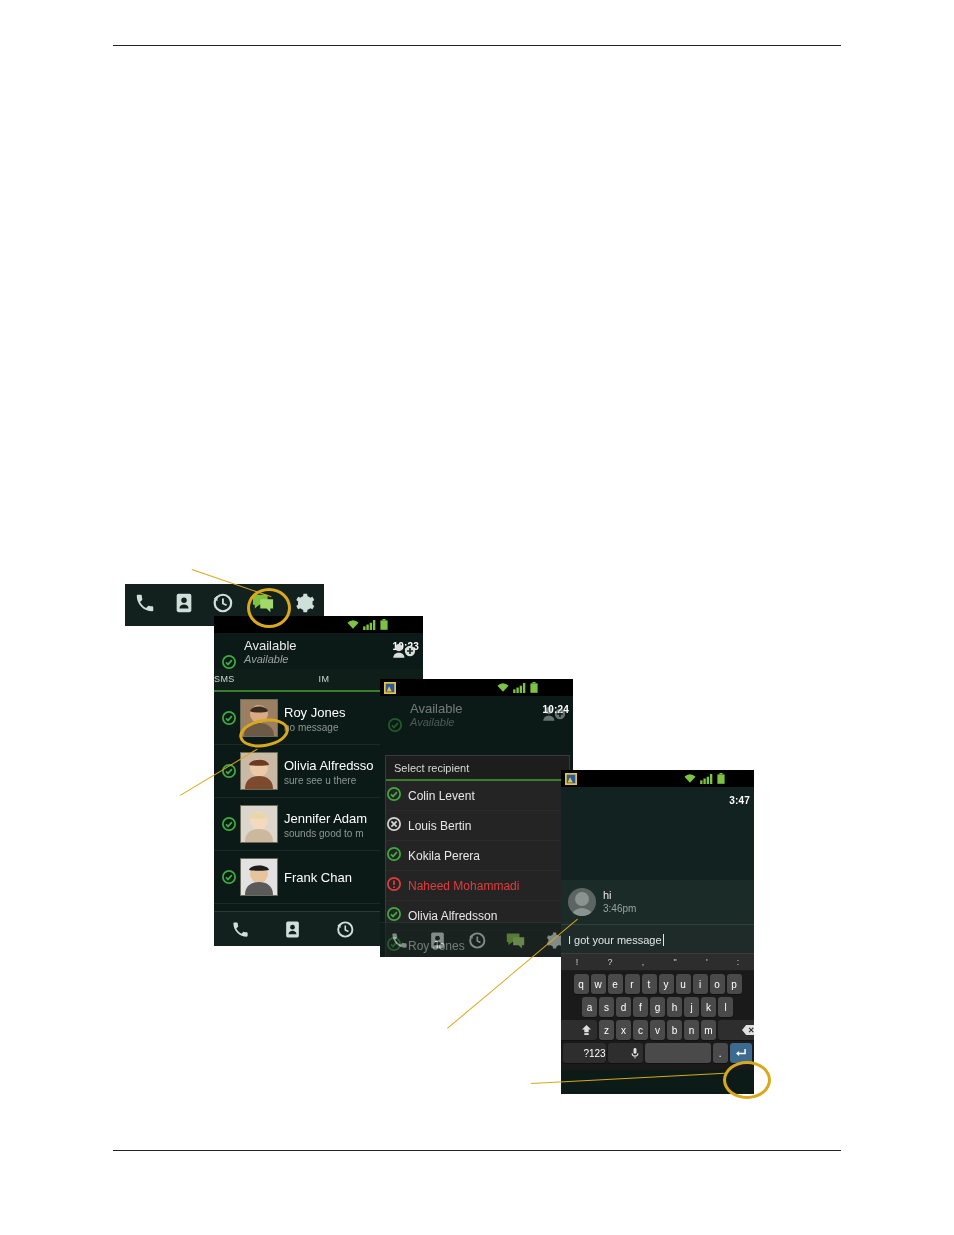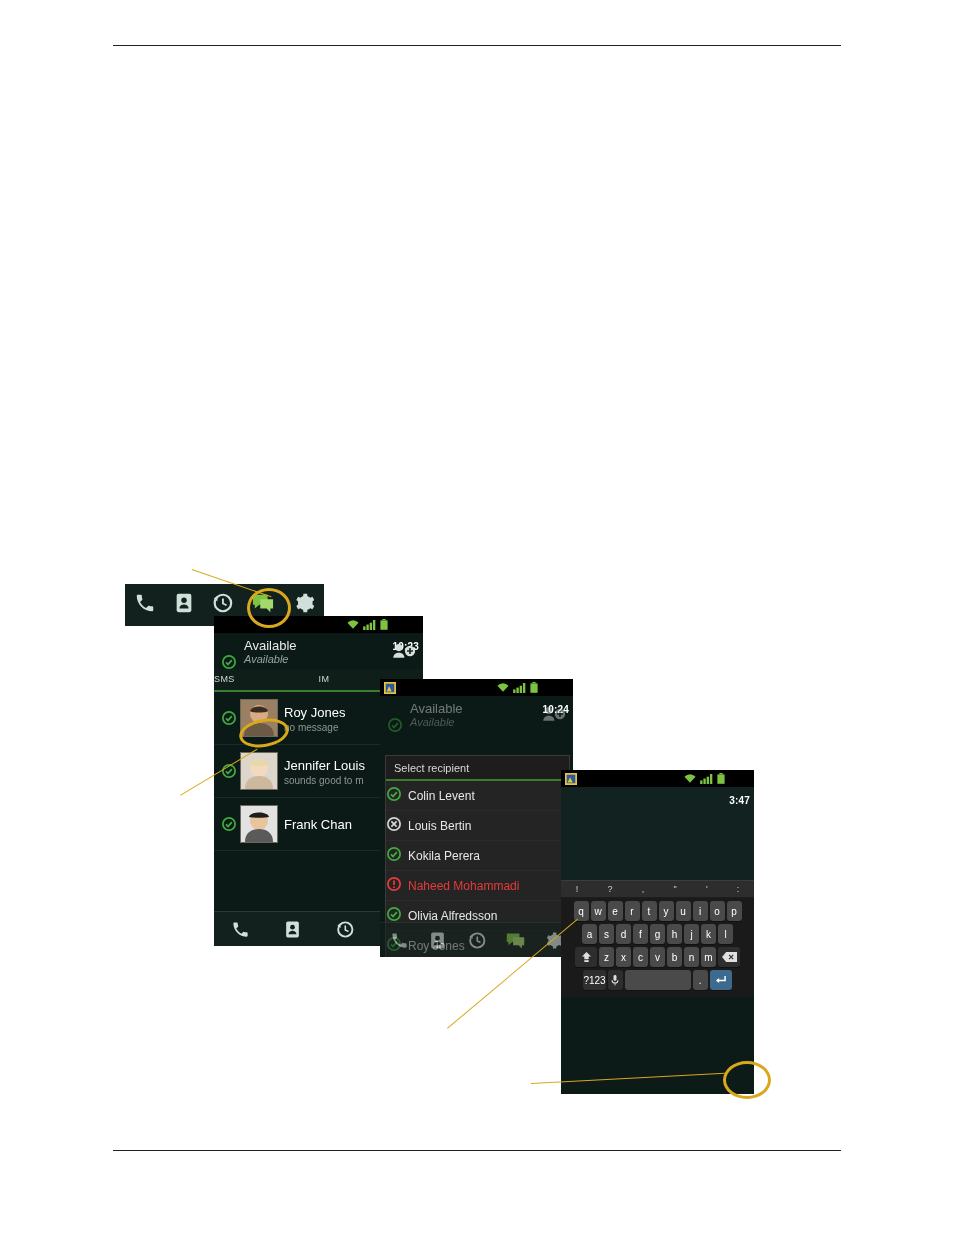--- a/index.html
+++ b/index.html
@@ -63,21 +63,21 @@
   .composer{background:#1e2b28;padding:5px 7px;border-top:1px solid #32413d;}
   .composer .txt{color:#dfe6e3;font-size:11px;position:relative;display:inline-block;}
   .caret{display:inline-block;width:1px;height:12px;background:#dfe6e3;vertical-align:-2px;margin-left:1px;}
   .suggest{background:#2d2d2d;height:16px;display:flex;align-items:center;justify-content:space-around;border-top:1px solid #3c3c3c;border-bottom:1px solid #1d1d1d;}
   .suggest span{color:#cfcfcf;font-size:9px;}
   .kb{background:#1a1a1a;padding:3px 2px 4px 2px;}
   .kbrow{display:flex;justify-content:center;gap:2px;margin-bottom:3px;}
   .key{background:#4a4a4a;border-radius:3px;color:#fff;font-size:10px;height:20px;min-width:15px;display:flex;align-items:center;justify-content:center;box-shadow:0 1px 0 #111;}
   .key.wide{min-width:22px;}
   .key.space{min-width:66px;}
-  .key.dark{background:#2e2e2e;}
+  .key.dark{background:#2e2e2e;padding-left:20px;}
   .key.blue{background:#3d6b8f;}
 
   .hl-ellipse{position:absolute;border:3px solid #d9a81c;border-radius:50%;}
   .leader{position:absolute;height:0;border-top:1.6px solid #d9a81c;transform-origin:0 0;}
 </style>
 </head>
 <body>
 
 <div class="page">
 
@@ -181,27 +181,46 @@
         <span class="rt">10:</span>
       </div>
       <div class="crow">
         <span class="ck">
             <svg width="14" height="14" viewBox="0 0 16 16">
               <circle cx="8" cy="8" r="7" fill="none" stroke="#3faa3f" stroke-width="2"></circle>
               <path d="M4.5 8.3l2.4 2.4 4.4-4.8" stroke="#3faa3f" stroke-width="2" fill="none"></path>
             </svg>
           </span>
         <span class="av"><svg width="100%" height="100%" viewBox="0 0 36 36">
+              <rect width="36" height="36" fill="#c9b9a5"></rect>
+              <circle cx="18" cy="15" r="9" fill="#edc9a8"></circle>
+              <path d="M4 36c0-9 6-13 14-13s14 4 14 13z" fill="#7d4a2d"></path>
+              <path d="M8 12c1-7 19-7 20 0-3 1-17 1-20 0z" fill="#6b3a20"></path>
+            </svg></span>
+        <span class="tx">
+          <span class="nm">Olivia Alfredsso</span>
+          <div class="sub">sure see u there</div>
+        </span>
+        <span class="rt">10:</span>
+      </div>
+      <div class="crow">
+        <span class="ck">
+            <svg width="14" height="14" viewBox="0 0 16 16">
+              <circle cx="8" cy="8" r="7" fill="none" stroke="#3faa3f" stroke-width="2"></circle>
+              <path d="M4.5 8.3l2.4 2.4 4.4-4.8" stroke="#3faa3f" stroke-width="2" fill="none"></path>
+            </svg>
+          </span>
+        <span class="av"><svg width="100%" height="100%" viewBox="0 0 36 36">
               <rect width="36" height="36" fill="#dcd6cc"></rect>
               <circle cx="18" cy="15" r="9" fill="#f3d9bf"></circle>
               <path d="M4 36c0-9 6-13 14-13s14 4 14 13z" fill="#cbb89d"></path>
               <path d="M8 12c1-7 19-7 20 0-3 1-17 1-20 0z" fill="#e8d7a8"></path>
             </svg></span>
         <span class="tx">
-          <span class="nm">Jennifer Louis</span>
+          <span class="nm">Jennifer Adam</span>
           <div class="sub">sounds good to m</div>
         </span>
         <span class="rt">10:</span>
       </div>
       <div class="crow">
         <span class="ck">
             <svg width="14" height="14" viewBox="0 0 16 16">
               <circle cx="8" cy="8" r="7" fill="none" stroke="#3faa3f" stroke-width="2"></circle>
               <path d="M4.5 8.3l2.4 2.4 4.4-4.8" stroke="#3faa3f" stroke-width="2" fill="none"></path>
             </svg>
@@ -389,21 +408,31 @@
         </svg>
       <svg class="ic" width="8" height="11" viewBox="0 0 8 11">
           <rect x="2.4" y="0" width="3.2" height="1.4" fill="#7dc242"></rect>
           <rect x="0.4" y="1.4" width="7.2" height="9.4" fill="#7dc242"></rect>
         </svg>
       <span class="sb-time">3:47</span>
     </div>
 
     <div class="chat-body"></div>
 
-
+    <div class="msg">
+      <span class="avatar-circ"></span>
+      <span class="bub">
+        <div class="t1">hi</div>
+        <div class="t2">3:46pm</div>
+      </span>
+    </div>
+
+    <div class="composer">
+      <span class="txt">I got your message</span><span class="caret"></span>
+    </div>
 
     <div class="suggest">
       <span>!</span>
       <span>?</span>
       <span>,</span>
       <span>"</span>
       <span>'</span>
       <span>:</span>
     </div>
 

